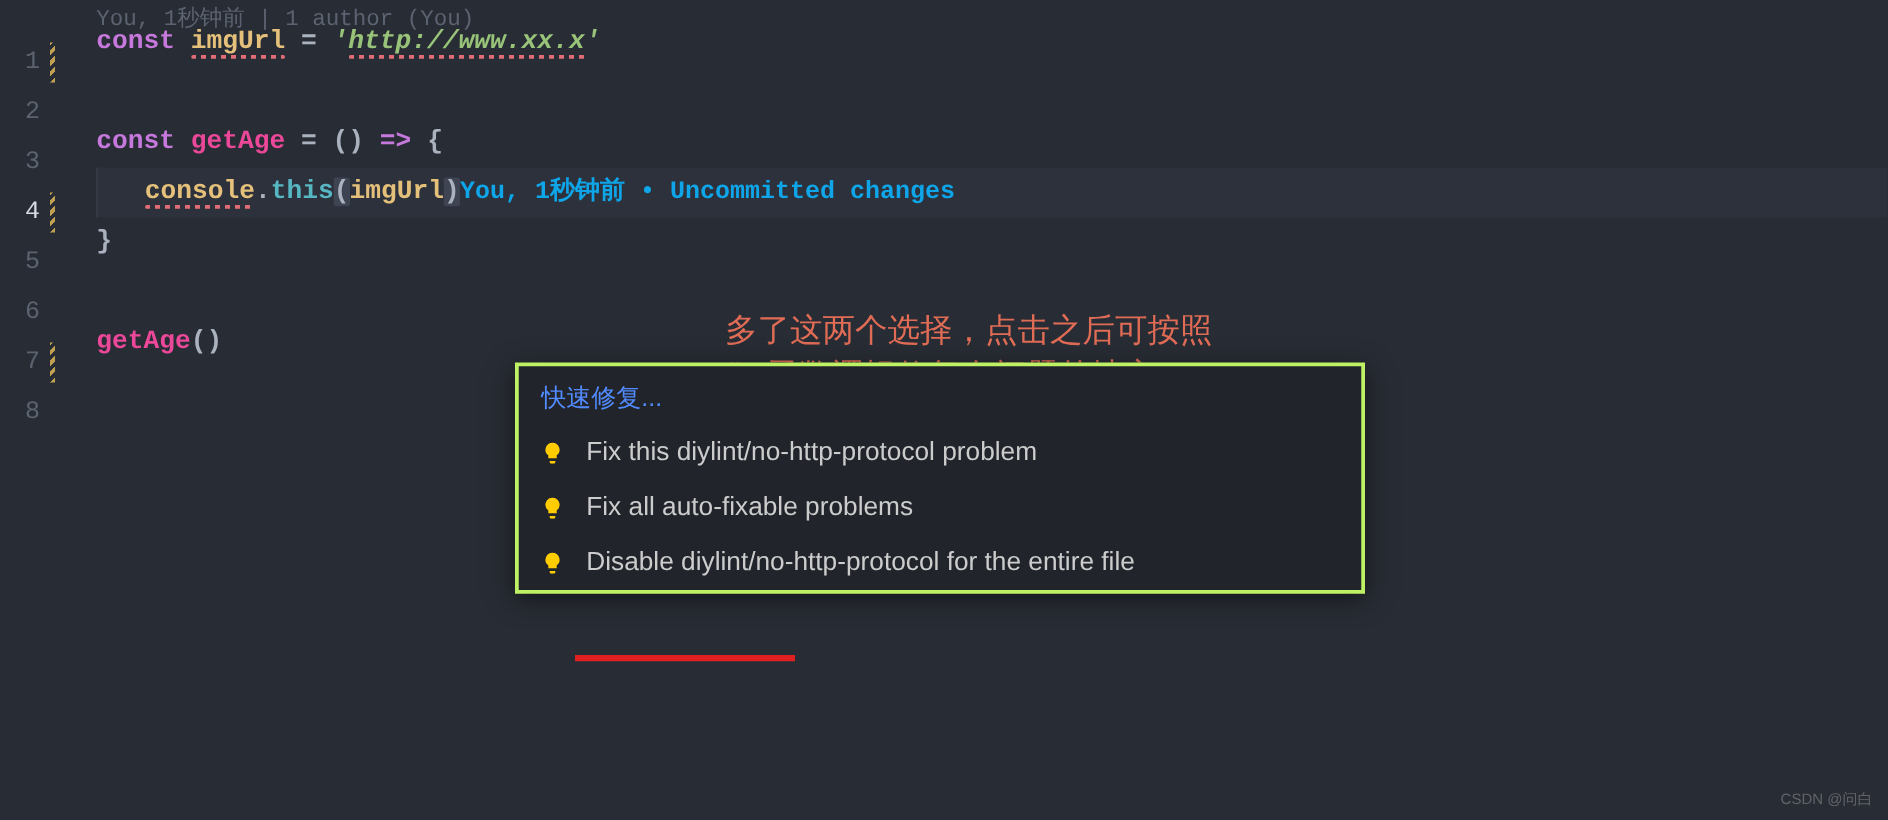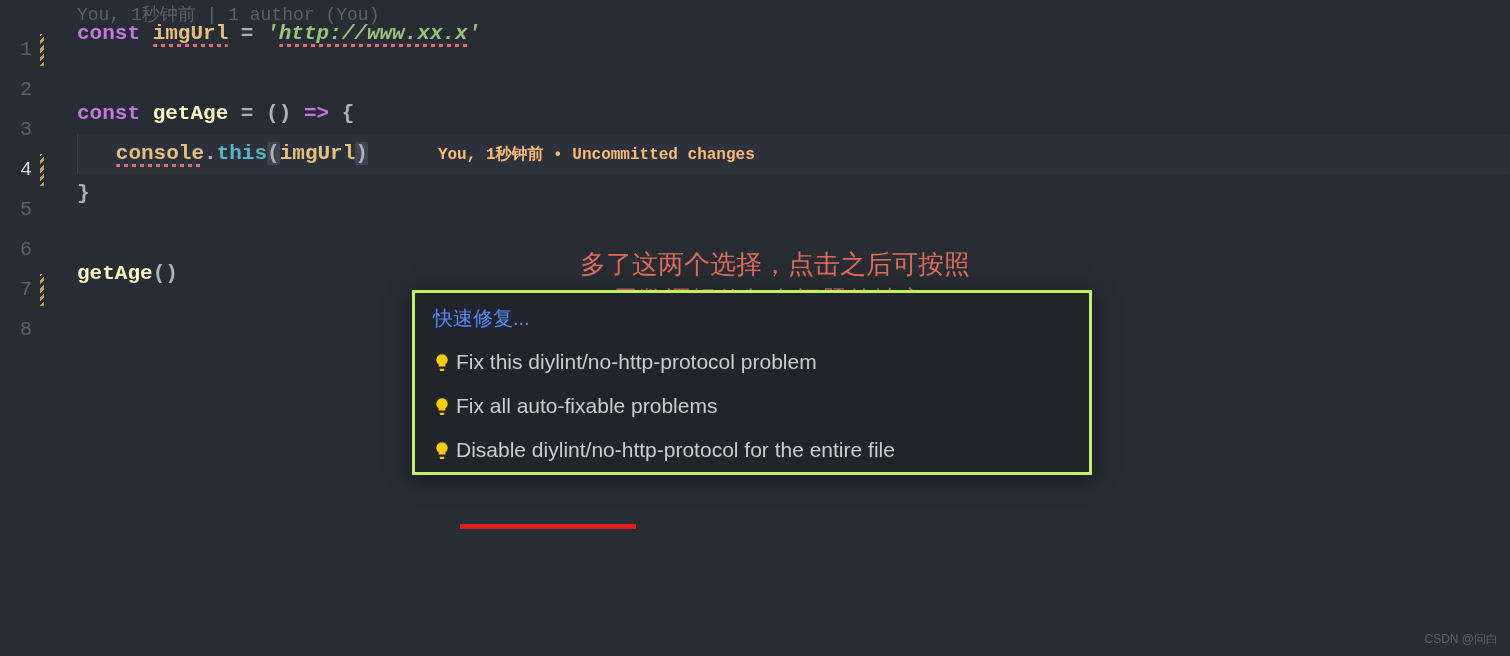--- a/index.html
+++ b/index.html
@@ -56,28 +56,28 @@
     .indent-guide {
       display: inline-block;
       width: 0;
       border-left: 1px solid #3b4048;
       height: 40px;
       vertical-align: top;
       margin-right: 0;
     }
     .kw { color: #c678dd; }
     .var { color: #e5c07b; }
-    .fn { color: #fef9c3; }
+    .fn { color: #ec4899; }
     .str { color: #98c379; font-style: italic; }
     .obj { color: #e5c07b; }
     .prop { color: #56b6c2; }
     .punct { color: #abb2bf; }
     .op { color: #abb2bf; }
     .paren-match { background: #3e4451; border-radius: 2px; }
-    .blame { color: #fdba74; font-size: 16px; margin-left: 70px; }
+    .blame { color: #0ea5e9; font-size: 20px; }
     .err-underline { position: relative; }
     .err-underline::after {
       content: "";
       position: absolute;
       left: 0; right: 0; bottom: -2px;
       height: 3px;
       background: repeating-linear-gradient(90deg, #e06c75 0 4px, transparent 4px 8px);
       border-radius: 2px;
     }
     .annotation {
@@ -105,21 +105,21 @@
     }
     .qf-header {
       padding: 12px 18px 8px;
       color: #528bff;
       font-size: 20px;
     }
     .qf-item {
       display: flex;
       align-items: center;
       padding: 10px 18px;
-      gap: 5px;
+      gap: 18px;
       cursor: pointer;
     }
     .bulb {
       width: 18px; height: 18px;
       flex-shrink: 0;
       position: relative;
     }
     .bulb svg { display: block; }
     .red-underline {
       position: absolute;

